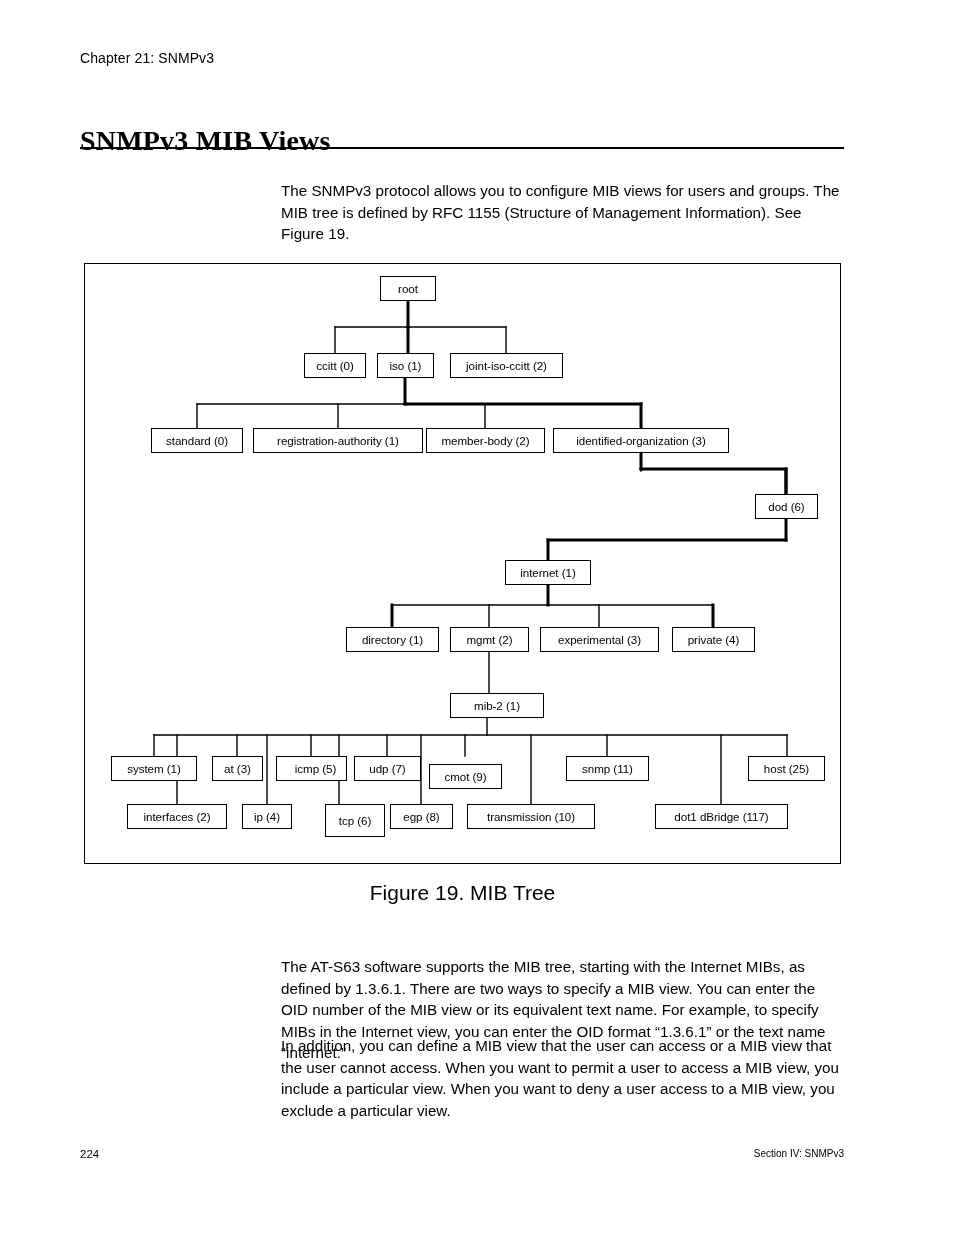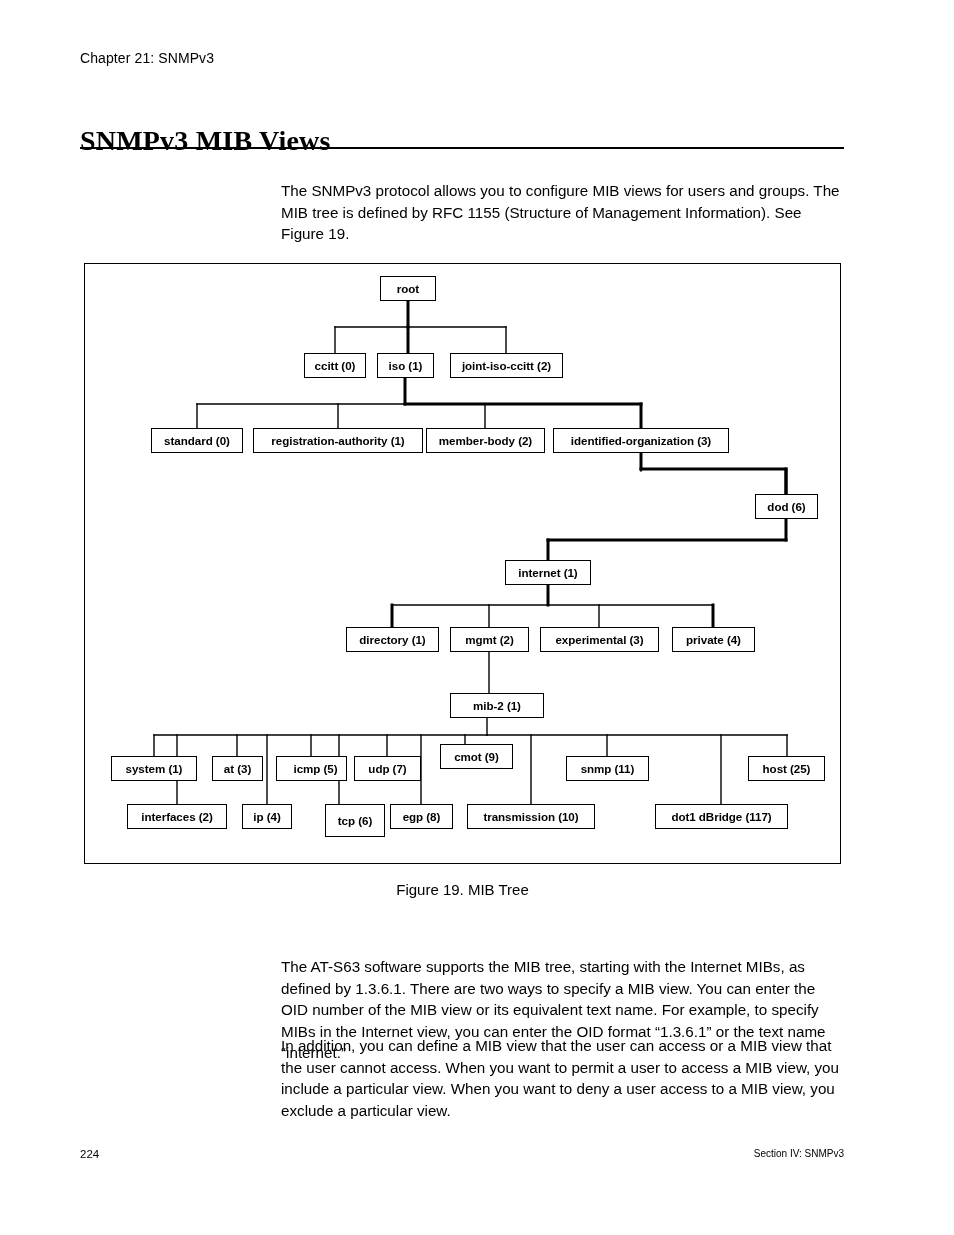--- a/index.html
+++ b/index.html
@@ -92,40 +92,40 @@
     height: 601px;
     overflow: visible;
   }
 
   
   .node {
     position: absolute;
     box-sizing: border-box;
     border: 1.4px solid #000000;
     background: #ffffff;
-    font-weight: bold;
+    font-weight: normal;
     font-size: 11.6px;
     line-height: 1;
     display: flex;
     align-items: center;
     justify-content: center;
     white-space: nowrap;
     letter-spacing: -0.05px;
     color: #000000;
     z-index: 2;
   }
 
   
   .figure-caption {
     position: absolute;
     left: 84px;
     top: 881px;
     width: 757px;
     text-align: center;
-    font-size: 15px;
+    font-size: 21px;
   }
 
   
   .footer-page {
     position: absolute;
     left: 80px;
     top: 1148px;
     font-size: 11.5px;
   }
   .footer-section {
@@ -260,21 +260,21 @@
         </div>
         <div class="node" style="left: 127px; top: 492px; width: 51px; height: 25px;">
           <span>at (3)</span>
         </div>
         <div class="node" style="left: 191px; top: 492px; width: 71px; height: 25px; padding-left: 8px;">
           <span>icmp (5)</span>
         </div>
         <div class="node" style="left: 269px; top: 492px; width: 67px; height: 25px;">
           <span>udp (7)</span>
         </div>
-        <div class="node" style="left: 344px; top: 480px; width: 73px; height: 25px; margin-left: 11px;">
+        <div class="node" style="left: 344px; top: 500px; width: 73px; height: 25px;">
           <span>cmot (9)</span>
         </div>
         <div class="node" style="left: 481px; top: 492px; width: 83px; height: 25px;">
           <span>snmp (11)</span>
         </div>
         <div class="node" style="left: 663px; top: 492px; width: 77px; height: 25px;">
           <span>host (25)</span>
         </div>
         <div class="node" style="left: 42px; top: 540px; width: 100px; height: 25px;">
           <span>interfaces (2)</span>

